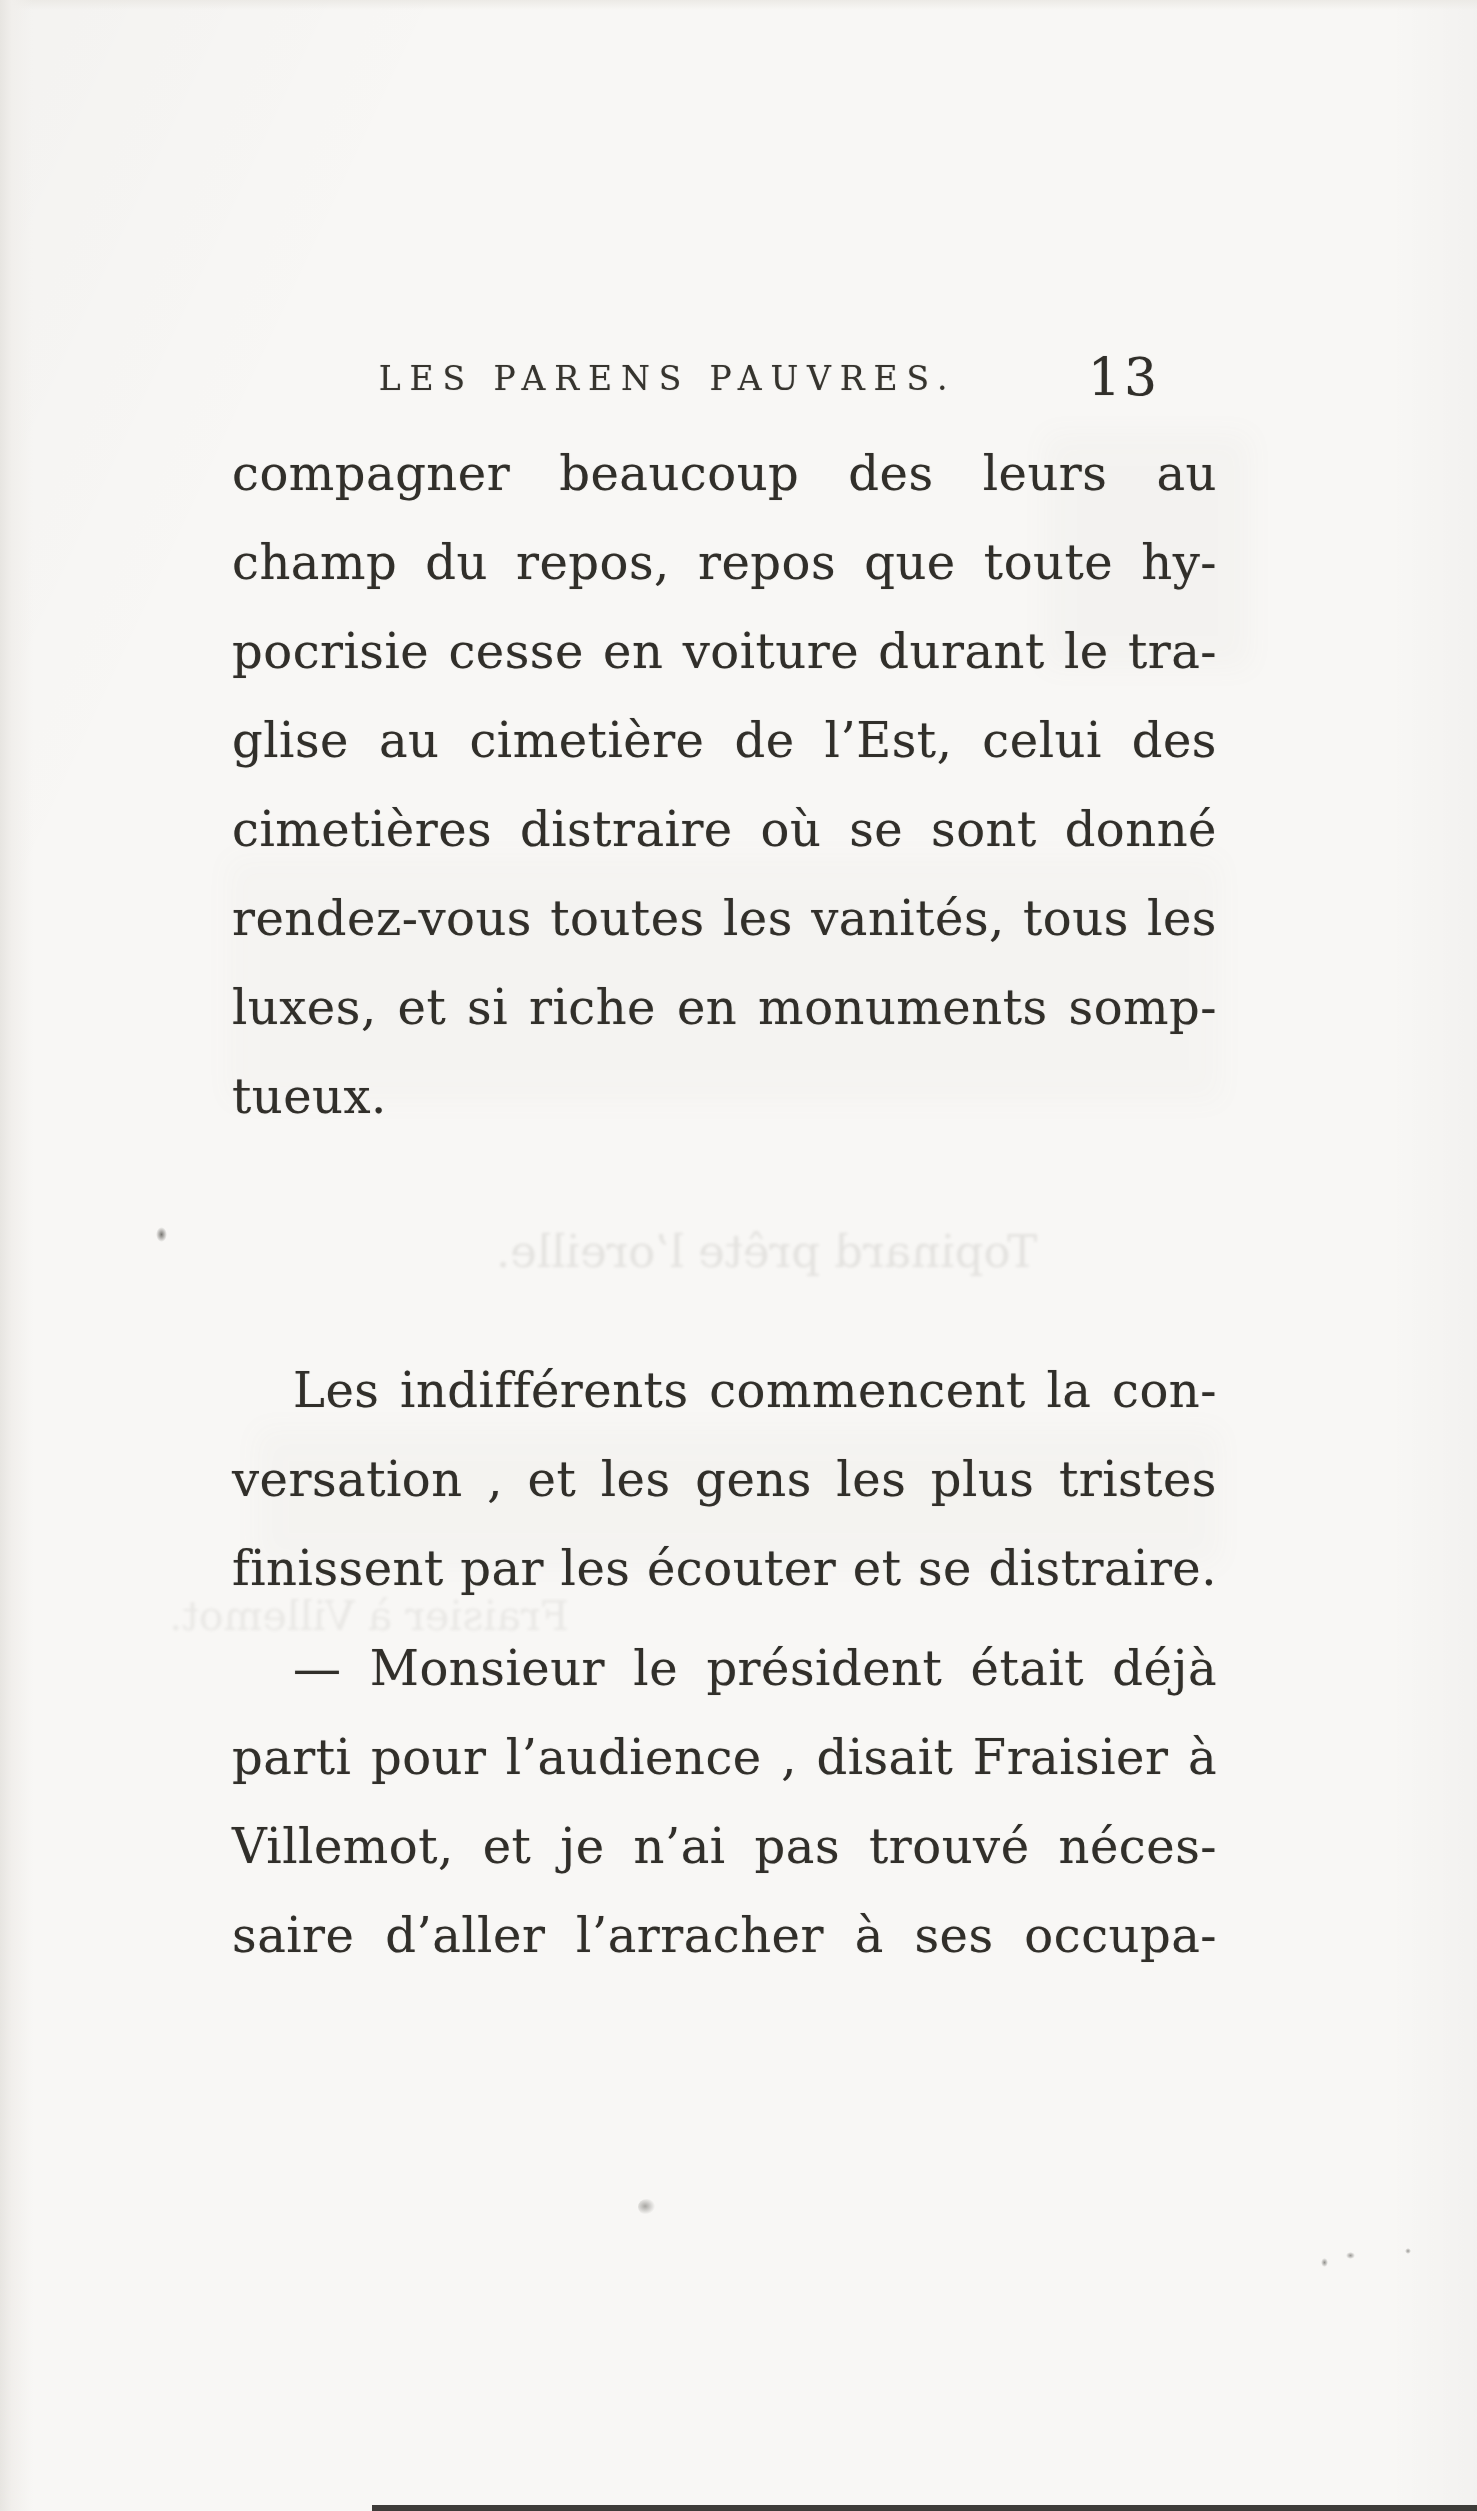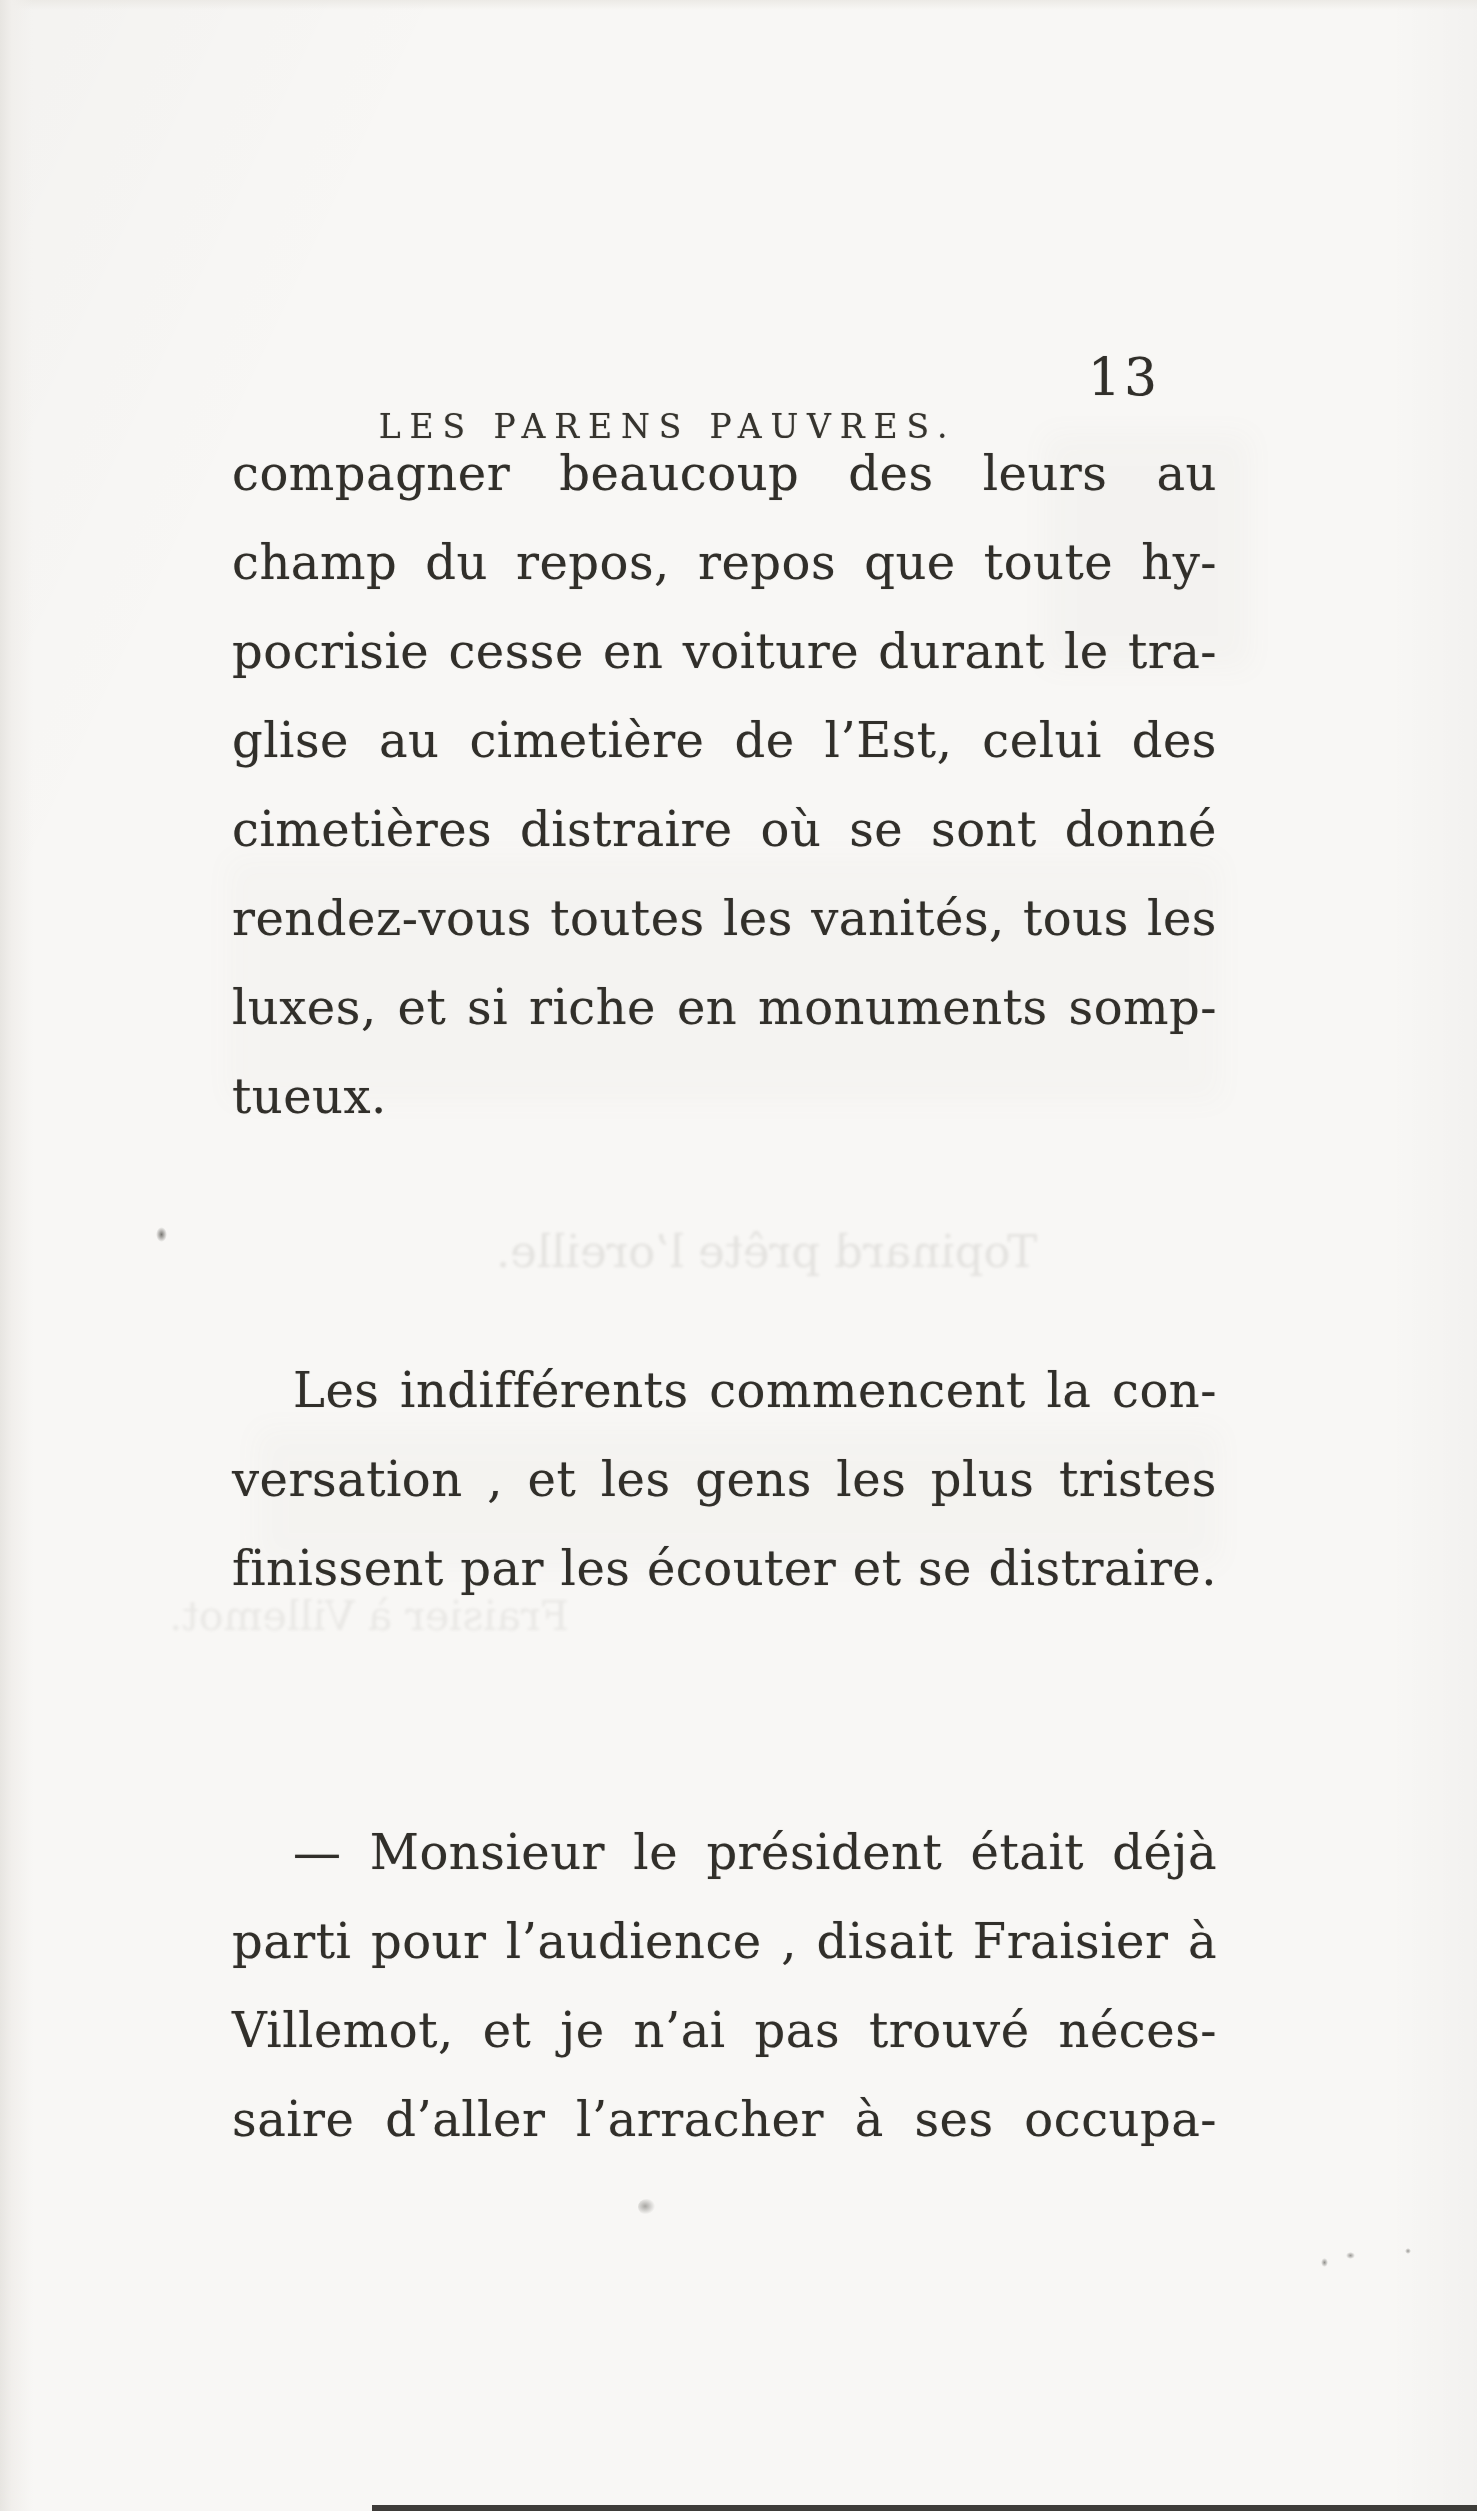--- a/index.html
+++ b/index.html
@@ -52,40 +52,39 @@
   .header-title {
     position: absolute;
     left: 0; right: 94px;
     top: 11.8px;
     text-align: center;
     font-size: 33px;
     letter-spacing: 8.9px;
     color: #36342e;
     text-shadow: 0 0 1px rgba(54,52,46,0.45);
     white-space: nowrap;
-    margin-top: 48px;
   }
   .page-number {
     position: absolute;
     right: 57px;
     top: 0;
     font-size: 52px;
     letter-spacing: 3px;
     color: #312f2a;
     text-shadow: 0 0 1px rgba(49,47,42,0.45);
   }
 
   .text-column {
     position: absolute;
     left: 212px;
     width: 1005px;
   }
   .para-1 { top: 429px; }
   .para-2 { top: 1346px; }
-  .para-3 { top: 1808px; }
+  .para-3 { top: 1624px; }
 
   .line {
     font-size: 48px;
     line-height: 89px;
     letter-spacing: 0.5px;
     white-space: normal;
     text-align: justify;
     text-align-last: justify;
     text-justify: inter-word;
     color: #312f2a;

